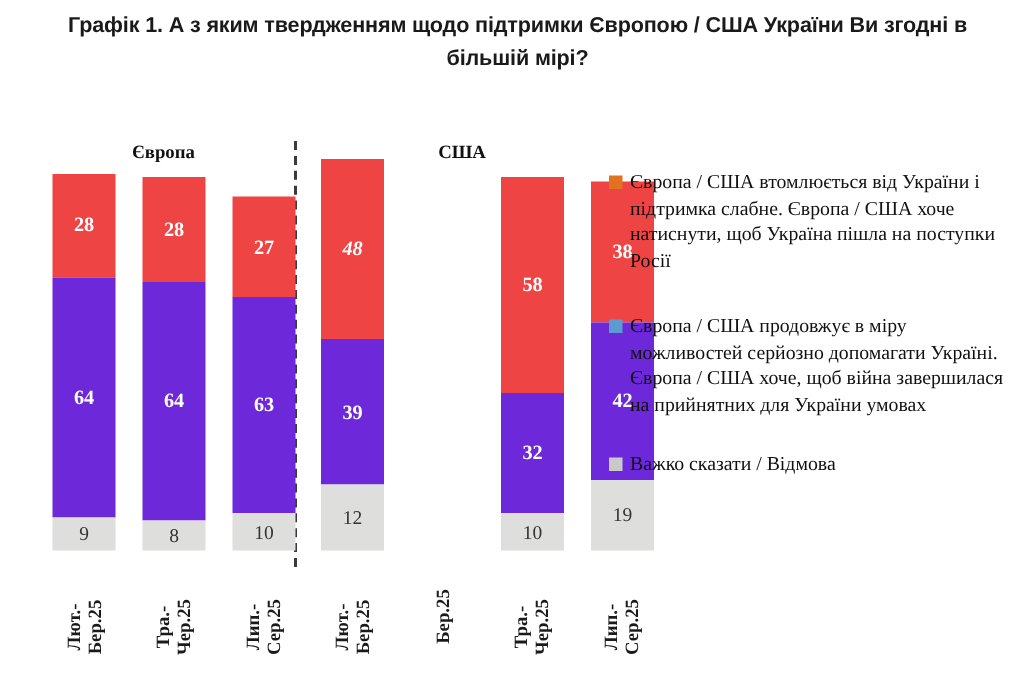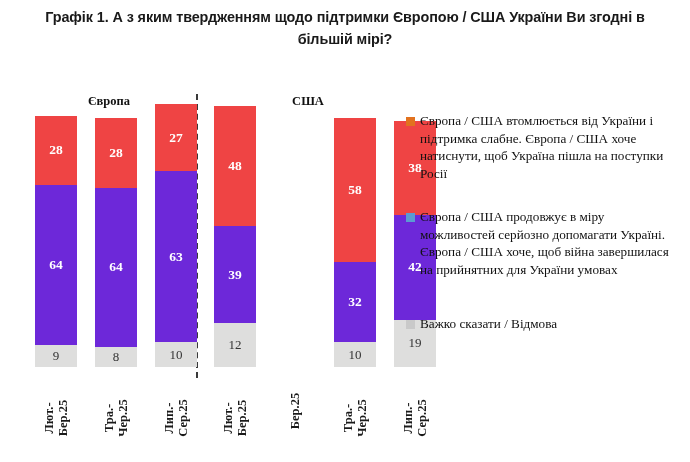--- a/index.html
+++ b/index.html
@@ -113,21 +113,21 @@
     margin-top: 5px;
     margin-right: 5px;
   }
   .legend-text {
     font-family: "Liberation Serif", serif;
     font-size: 13.2px;
     line-height: 17.5px;
     color: #111111;
   }
   #legend-item-0 { margin-bottom: 26px; }
-  #legend-item-1 { margin-bottom: 37px; }
+  #legend-item-1 { margin-bottom: 22px; }
 </style>
 </head>
 <body>
 
 <div id="root">
 
   <div class="title">Графік 1. А з яким твердженням щодо підтримки Європою / США України Ви згодні в більшій мірі?</div>
 
   <div class="plot">
 
@@ -156,29 +156,29 @@
             <span>64</span>
           </div>
           <div class="seg seg-gray" style="height: 19.92px;">
             <span>8</span>
           </div>
         </div>
         <div class="bar" style="left: 155px; text-align: center;">
           <div class="seg seg-orange" style="height: 67.23px;">
             <span>27</span>
           </div>
-          <div class="seg seg-blue" style="height: 171px;">
+          <div class="seg seg-blue" style="height: 144px;">
             <span>63</span>
           </div>
           <div class="seg seg-gray" style="height: 24.9px;">
             <span>10</span>
           </div>
         </div>
         <div class="bar" style="left: 214px;">
-          <div class="seg seg-orange" style="height: 119.52px;">
+          <div class="seg seg-orange" style="height: 119.52px; font-style: italic;">
             <span>48</span>
           </div>
           <div class="seg seg-blue" style="height: 97px;">
             <span>39</span>
           </div>
           <div class="seg seg-gray" style="height: 44px;">
             <span>12</span>
           </div>
         </div>
         <div class="bar" style="left: 274px; padding-left: 44px;">

